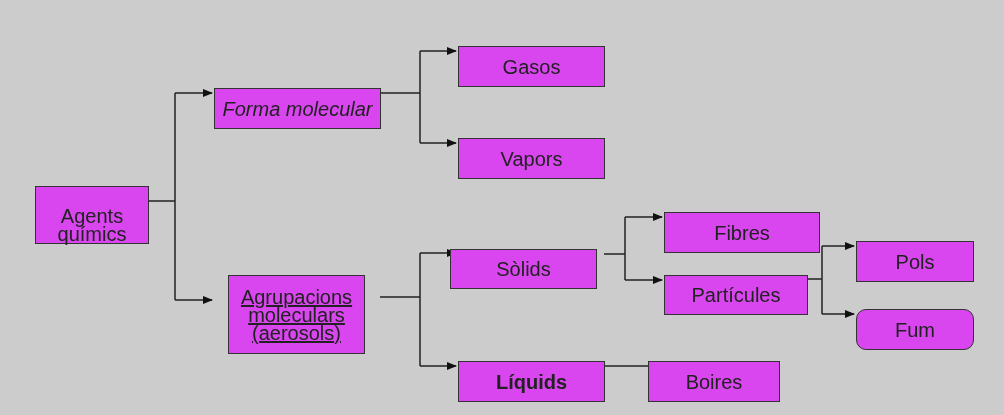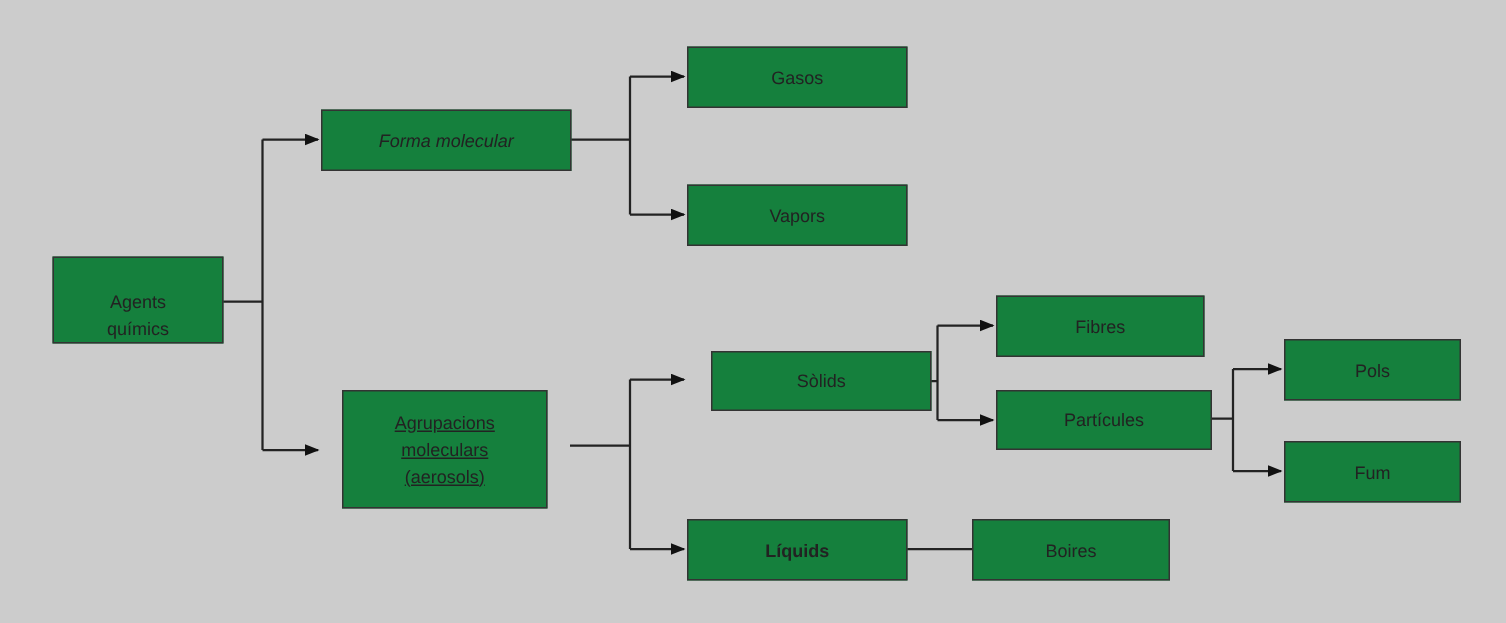--- a/index.html
+++ b/index.html
@@ -1,21 +1,21 @@
 <!DOCTYPE html>
 <html><head>
 <meta charset="utf-8">
 <style>
   html, body { margin: 0; padding: 0; }
   body { width: 1004px; height: 415px; background: #cccccc; position: relative; overflow: hidden;
          font-family: "Liberation Sans", "DejaVu Sans", sans-serif; }
   #diagram { position: absolute; left: 0; top: 0; }
-  .box { position: absolute; background: #15803d; border: 1.5px solid #333333; box-sizing: border-box;
+  .box { position: absolute; background: #d946ef; border: 1.5px solid #333333; box-sizing: border-box;
          display: flex; align-items: center; justify-content: center; text-align: center;
-         font-size: 12px; line-height: 18px; color: #222222; white-space: pre-line; }
+         font-size: 20px; line-height: 18px; color: #222222; white-space: pre-line; margin-top: 15px; }
 </style>
 </head>
 <body style="background: rgb(204, 204, 204);">
 
 <svg id="diagram" width="1004" height="415" viewBox="0 0 1004 415">
   <defs>
     <marker id="arr" markerWidth="10" markerHeight="8" refX="9" refY="4" orient="auto" markerUnits="userSpaceOnUse">
       <path d="M0,0 L10,4 L0,8 z" fill="#111111"></path>
     </marker>
   </defs>
@@ -56,33 +56,33 @@
   <span>Agrupacions
 moleculars
 (aerosols)</span>
 </div>
 <div class="box" style="left:458px;top:31px;width:147px;height:41px;">
   <span>Gasos</span>
 </div>
 <div class="box" style="left:458px;top:123px;width:147px;height:41px;">
   <span>Vapors</span>
 </div>
-<div class="box" style="left:474px;top:234px;width:147px;height:40px;">
+<div class="box" style="left:450px;top:234px;width:147px;height:40px;">
   <span>Sòlids</span>
 </div>
 <div class="box" style="left:458px;top:346px;width:147px;height:41px;font-weight:bold;">
   <span>Líquids</span>
 </div>
-<div class="box" style="left:664px;top:197px;width:139px;height:41px;">
+<div class="box" style="left:664px;top:197px;width:156px;height:41px;">
   <span>Fibres</span>
 </div>
 <div class="box" style="left:664px;top:260px;width:144px;height:40px;">
   <span>Partícules</span>
 </div>
 <div class="box" style="left:648px;top:346px;width:132px;height:41px;">
   <span>Boires</span>
 </div>
 <div class="box" style="left:856px;top:226px;width:118px;height:41px;">
   <span>Pols</span>
 </div>
-<div class="box" style="left:856px;top:294px;width:118px;height:41px;">
+<div class="box" style="left:856px;top:294px;width:118px;height:41px;border-radius:10px;">
   <span>Fum</span>
 </div>
 
 </body></html>

